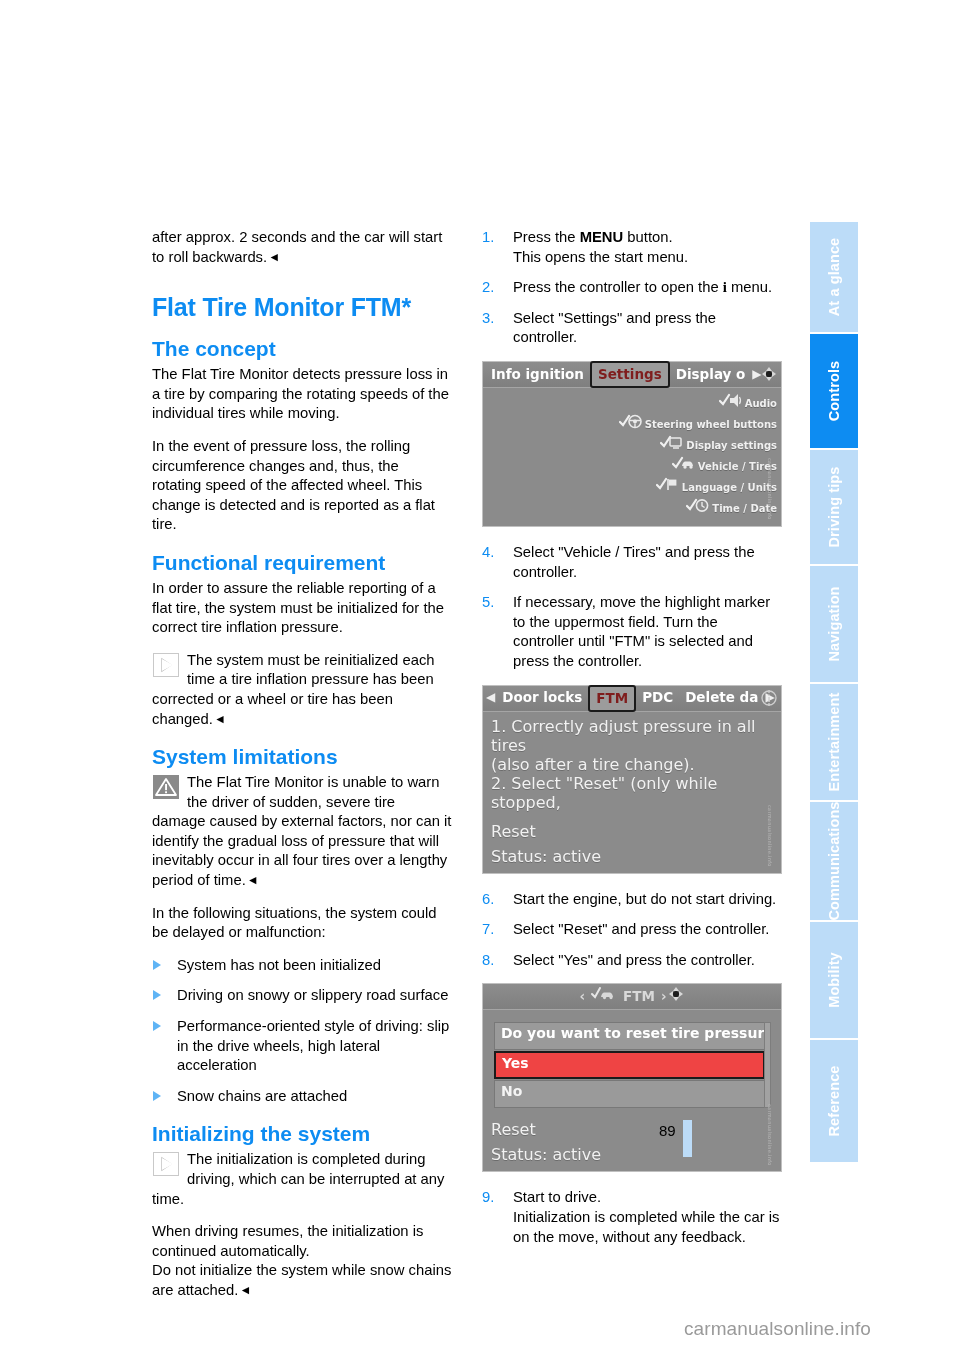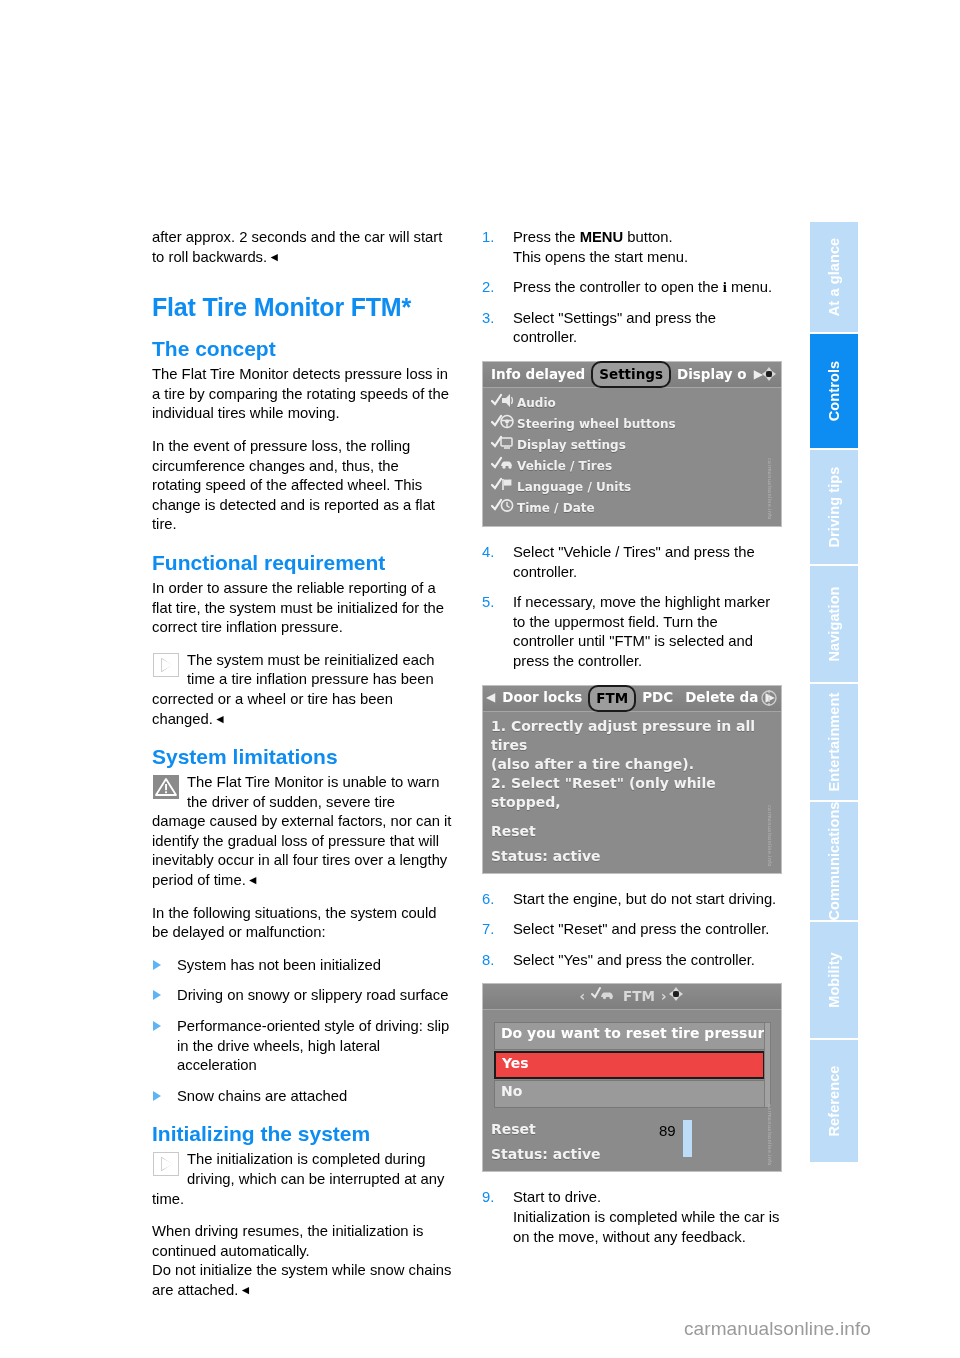--- a/index.html
+++ b/index.html
@@ -198,23 +198,23 @@
   .shot .topbar .tb-item {
     font-size: 13.5px;
     font-weight: bold;
     color: #ffffff;
     padding: 0 6px;
     white-space: nowrap;
   }
   .shot .topbar .tb-item.sel {
     background: #9c9c9c;
     border: 2px solid #1a1a1a;
-    color: #000000;
+    color: #7f1d1d;
     padding: 3px 6px;
-    border-radius: 10px;
+    border-radius: 3px;
     line-height: 17px;
   }
   .shot .topbar .tb-arrow {
     font-size: 12px;
     color: #efefef;
     padding: 0 1px;
   }
   .shot .topbar .knob {
     position: absolute;
     right: 3px;
@@ -225,36 +225,37 @@
     text-align: center;
     line-height: 18px;
   }
   .shot .body {
     background: #8b8b8b;
     padding: 5px 4px 7px 4px;
   }
   .shot .row {
     display: flex;
     align-items: center;
-    font-size: 12px;
+    font-size: 10px;
     font-weight: bold;
     color: #f0f0f0;
     height: 21px;
     padding-left: 4px;
     text-shadow: 0 1px 0 rgba(0,0,0,0.25);
+    justify-content: flex-end;
   }
   .shot .row .ico {
     width: 26px;
     flex: 0 0 26px;
     color: #e8e8e8;
     font-size: 13px;
   }
   .shot .msg {
-    font-size: 14px;
-    font-weight: bold;
+    font-size: 16px;
+    font-weight: normal;
     color: #f2f2f2;
     line-height: 19px;
     padding-left: 4px;
     text-shadow: 0 1px 0 rgba(0,0,0,0.22);
   }
   .shot .msg .sp { display: block; }
   .shot .gap { height: 10px; }
 
   
   .shot .dlgbar {
@@ -444,21 +445,21 @@
         <span>Press the controller to open the </span><b class="ibold">i</b><span> menu.</span>
       </li>
       <li>
         <span class="num">3.</span>
         <span>Select "Settings" and press the controller.</span>
       </li>
     </ol>
 
     <div class="shot">
       <div class="topbar">
-        <span class="tb-item">Info delayed</span>
+        <span class="tb-item">Info ignition</span>
         <span class="tb-item sel">Settings</span>
         <span class="tb-item">Display o</span>
         <span class="tb-arrow">▶</span>
         <span class="knob">
           <svg width="18" height="18" viewBox="0 0 18 18" aria-hidden="true">
             <polygon points="9,2 12,6 6,6" fill="#d8d8d8"></polygon>
             <polygon points="9,16 12,12 6,12" fill="#d8d8d8"></polygon>
             <polygon points="2,9 6,6 6,12" fill="#d8d8d8"></polygon>
             <polygon points="16,9 12,6 12,12" fill="#d8d8d8"></polygon>
             <circle cx="9" cy="9" r="3.1" fill="#1d1d1d"></circle>

